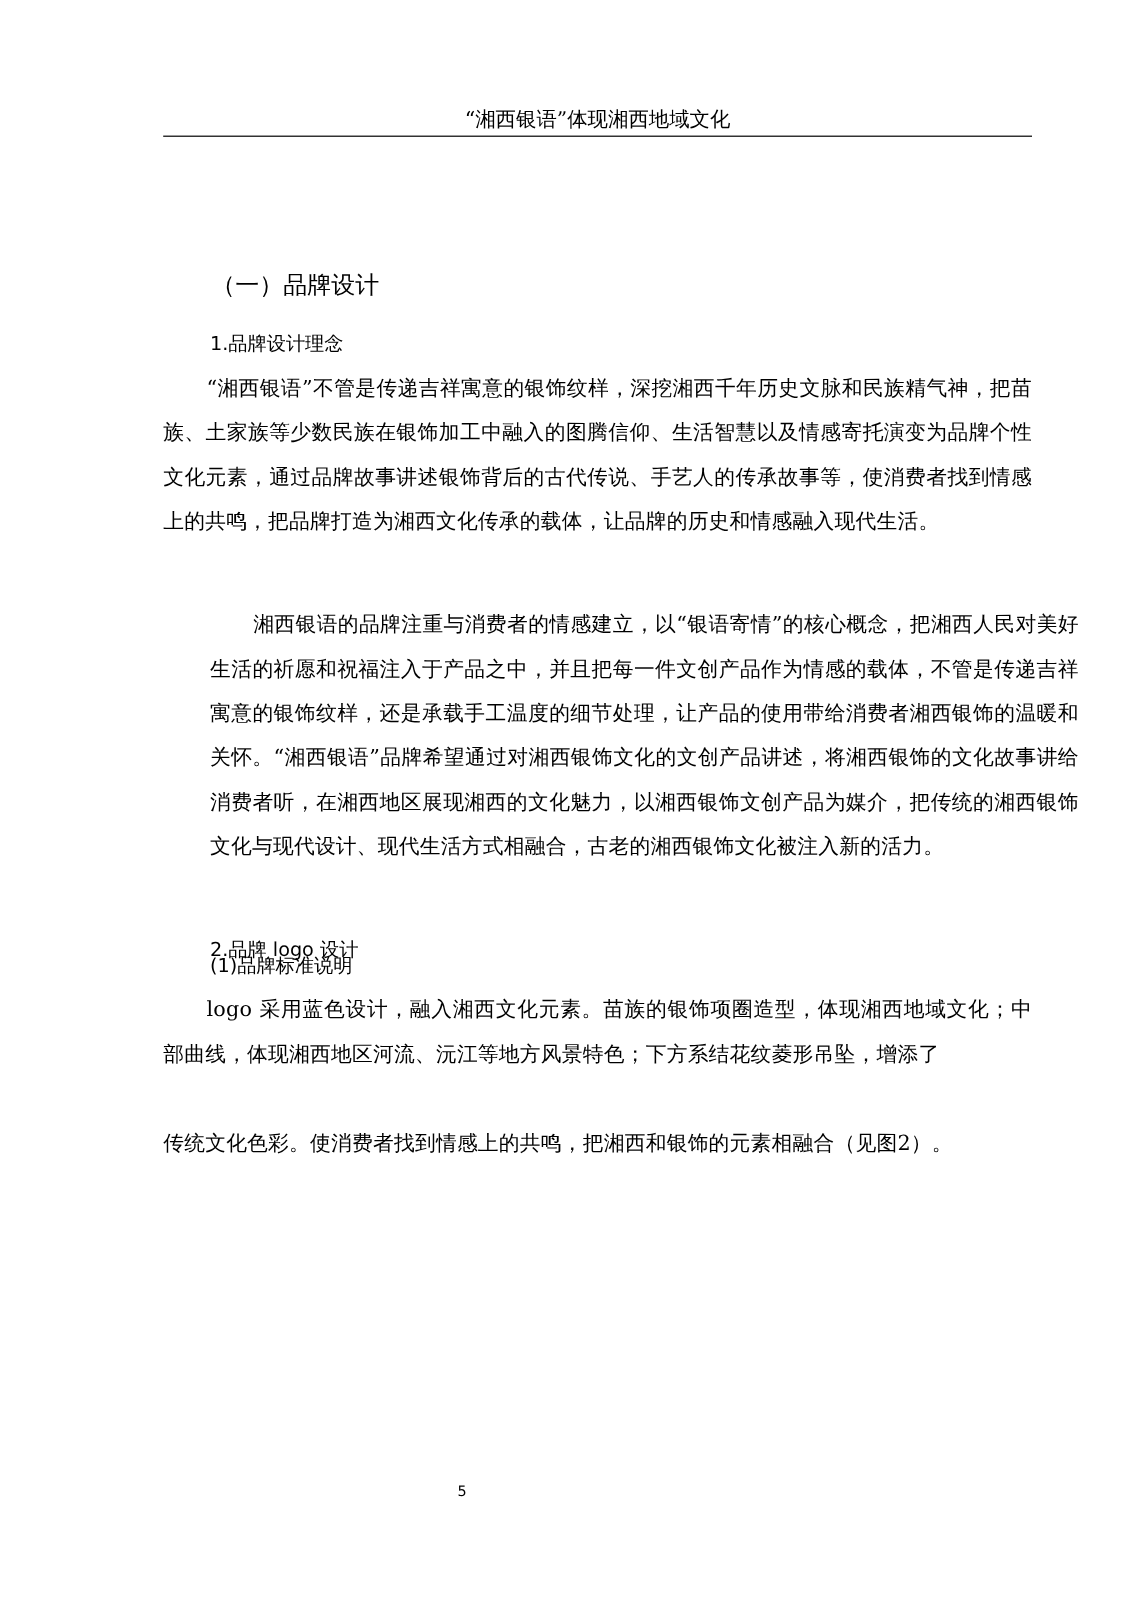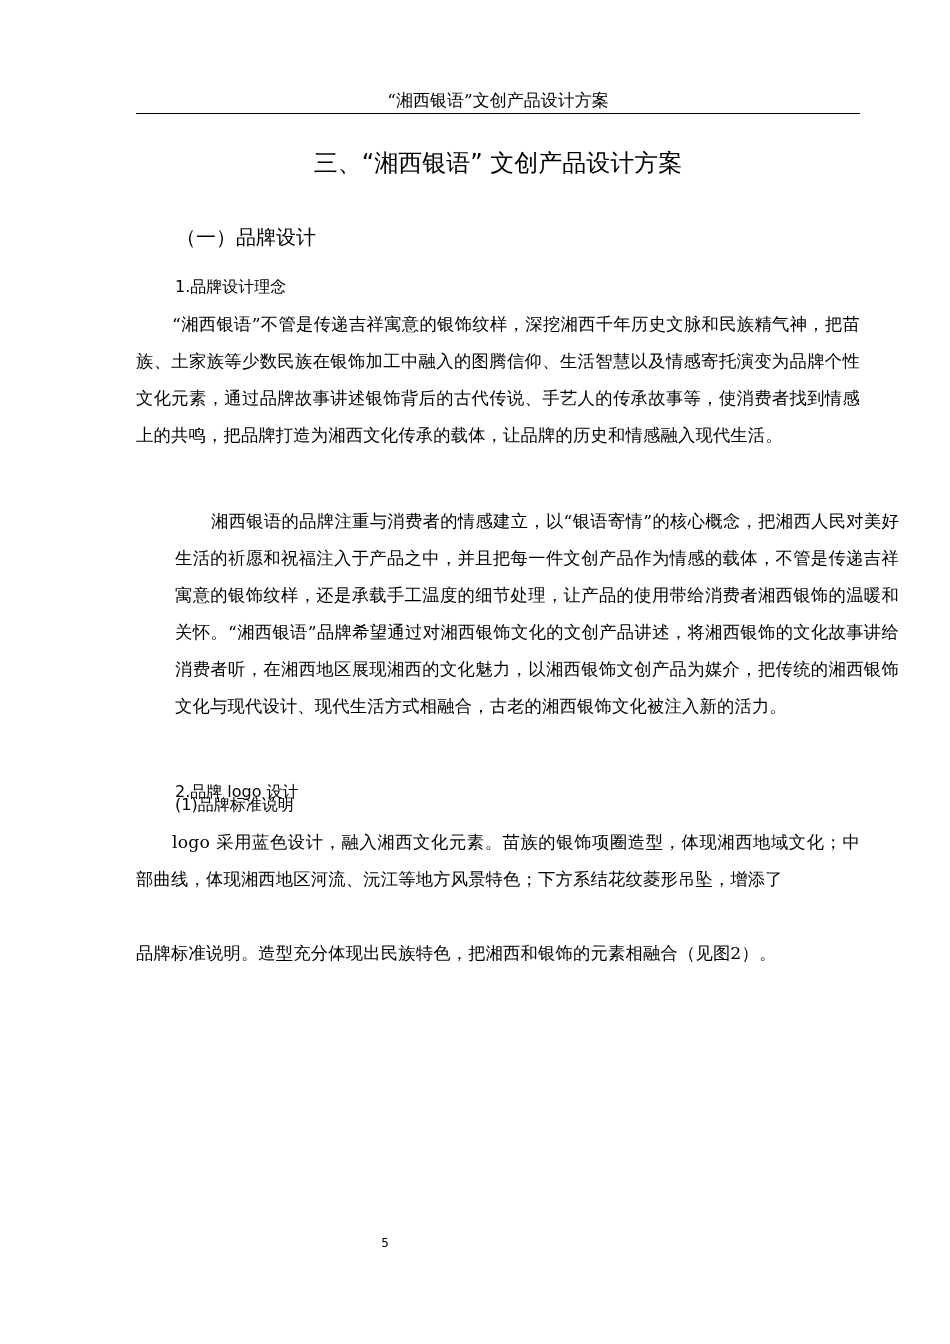--- a/index.html
+++ b/index.html
@@ -34,36 +34,35 @@
     .page-number {
       position: absolute; left: 370px; width: 30px; top: 1236px;
       text-align: center; font-family: "DejaVu Sans", sans-serif; font-size: 12px;
     }
   </style>
 </head>
 <body>
 
 <div class="page">
 
-  <div class="header-text">“湘西银语”文创产品设计方案</div>
+  <div class="header-text">“湘西银语”体现湘西地域文化</div>
   <div class="header-rule"></div>
 
-  <div class="chapter-title">三、“湘西银语” 文创产品设计方案</div>
 
   <div class="section-title">（一）品牌设计</div>
 
   <div class="sub-heading" style="top:276px;text-align:center;">1.品牌设计理念</div>
 
   <div class="body-text" style="top:306px;">“湘西银语”不管是传递吉祥寓意的银饰纹样，深挖湘西千年历史文脉和民族精气神，把苗族、土家族等少数民族在银饰加工中融入的图腾信仰、生活智慧以及情感寄托演变为品牌个性文化元素，通过品牌故事讲述银饰背后的古代传说、手艺人的传承故事等，使消费者找到情感上的共鸣，把品牌打造为湘西文化传承的载体，让品牌的历史和情感融入现代生活。</div>
 
   <div class="body-text" style="top:503px;margin-left:39px;">湘西银语的品牌注重与消费者的情感建立，以“银语寄情”的核心概念，把湘西人民对美好生活的祈愿和祝福注入于产品之中，并且把每一件文创产品作为情感的载体，不管是传递吉祥寓意的银饰纹样，还是承载手工温度的细节处理，让产品的使用带给消费者湘西银饰的温暖和关怀。“湘西银语”品牌希望通过对湘西银饰文化的文创产品讲述，将湘西银饰的文化故事讲给消费者听，在湘西地区展现湘西的文化魅力，以湘西银饰文创产品为媒介，把传统的湘西银饰文化与现代设计、现代生活方式相融合，古老的湘西银饰文化被注入新的活力。</div>
 
   <div class="sub-heading" style="top:758px;margin-top:23px;">2.品牌 logo 设计</div>
 
   <div class="sub-heading" style="top:794px;text-align:center;">(1)品牌标准说明</div>
 
   <div class="body-text" style="top:824px;">logo 采用蓝色设计，融入湘西文化元素。苗族的银饰项圈造型，体现湘西地域文化；中部曲线，体现湘西地区河流、沅江等地方风景特色；下方系结花纹菱形吊坠，增添了</div>
 
-  <div class="body-text noindent" style="top:935px;">品牌标准说明。造型充分体现出民族特色，把湘西和银饰的元素相融合（见图2）。</div>
+  <div class="body-text noindent" style="top:935px;">传统文化色彩。使消费者找到情感上的共鸣，把湘西和银饰的元素相融合（见图2）。</div>
 
   <div class="page-number">5</div>
 
 </div>
 
 </body></html>

